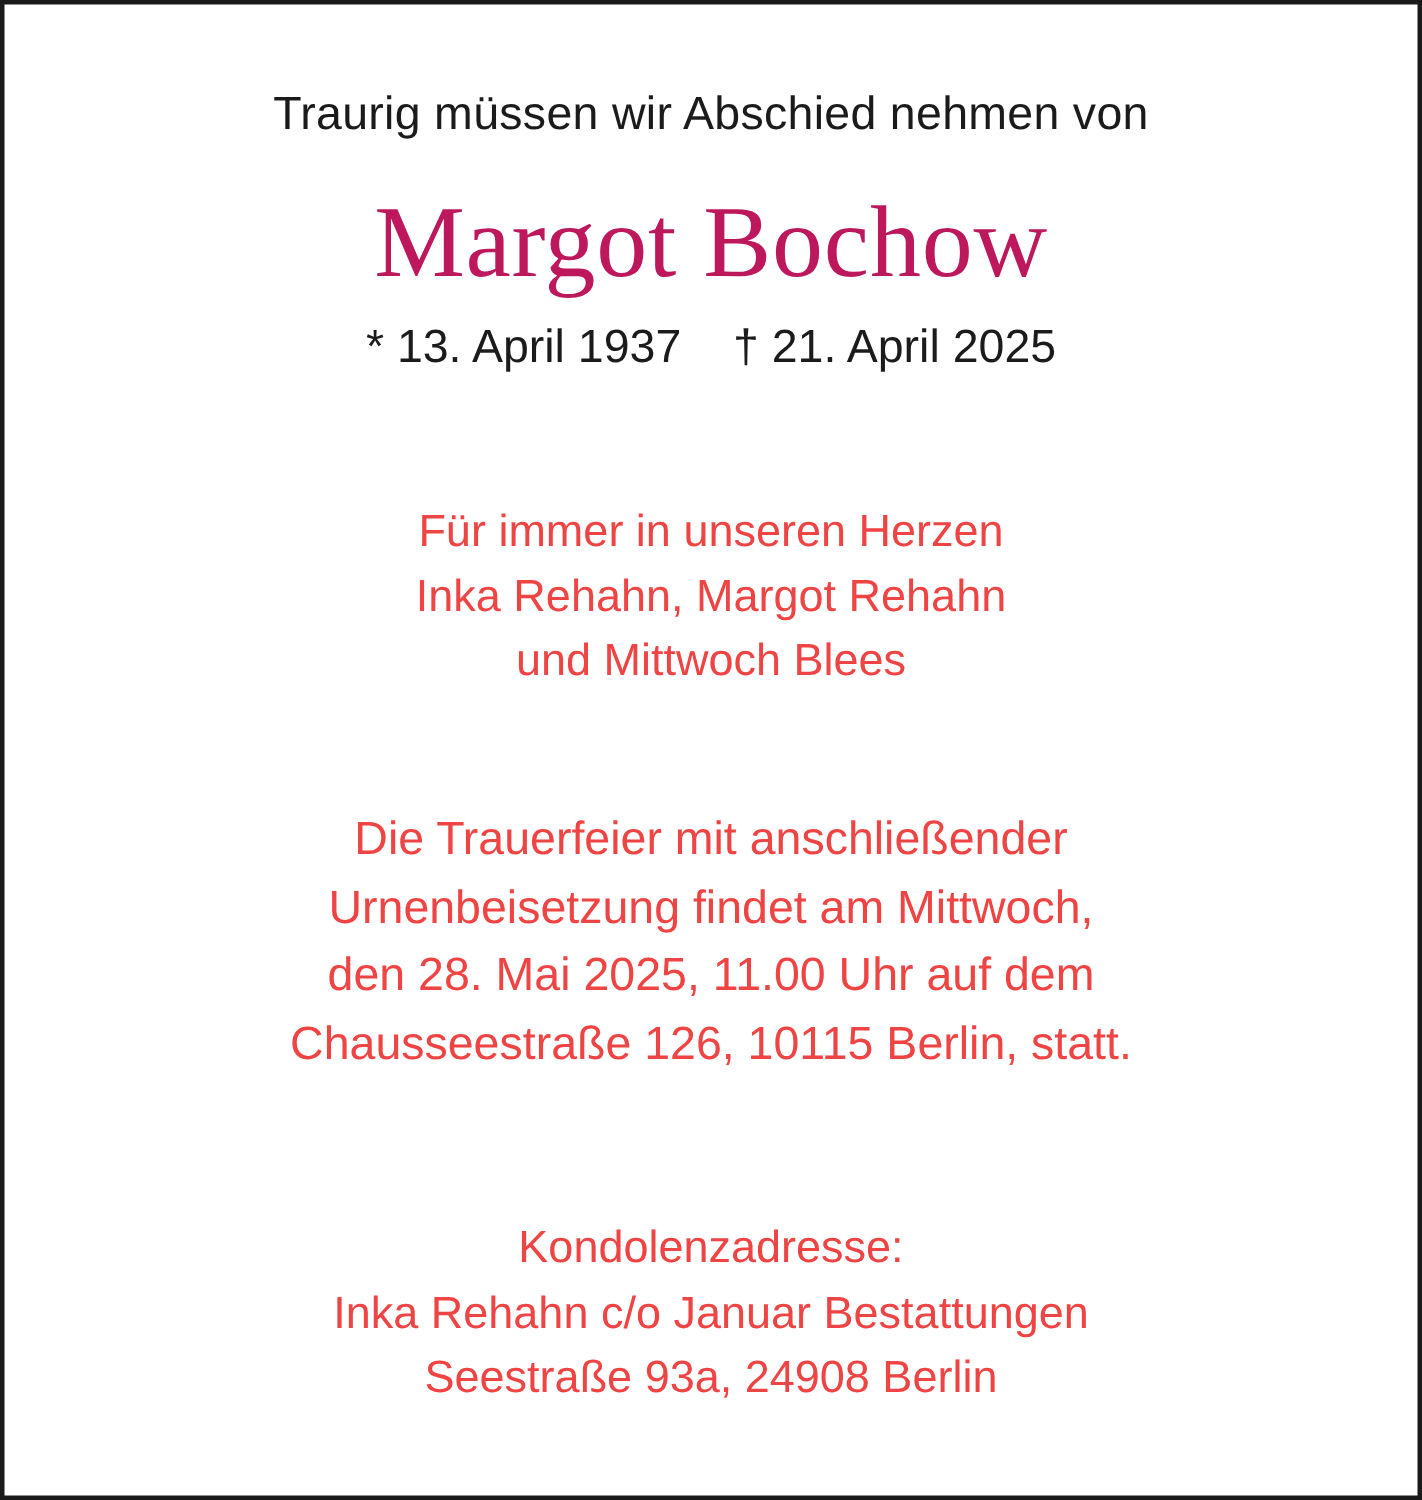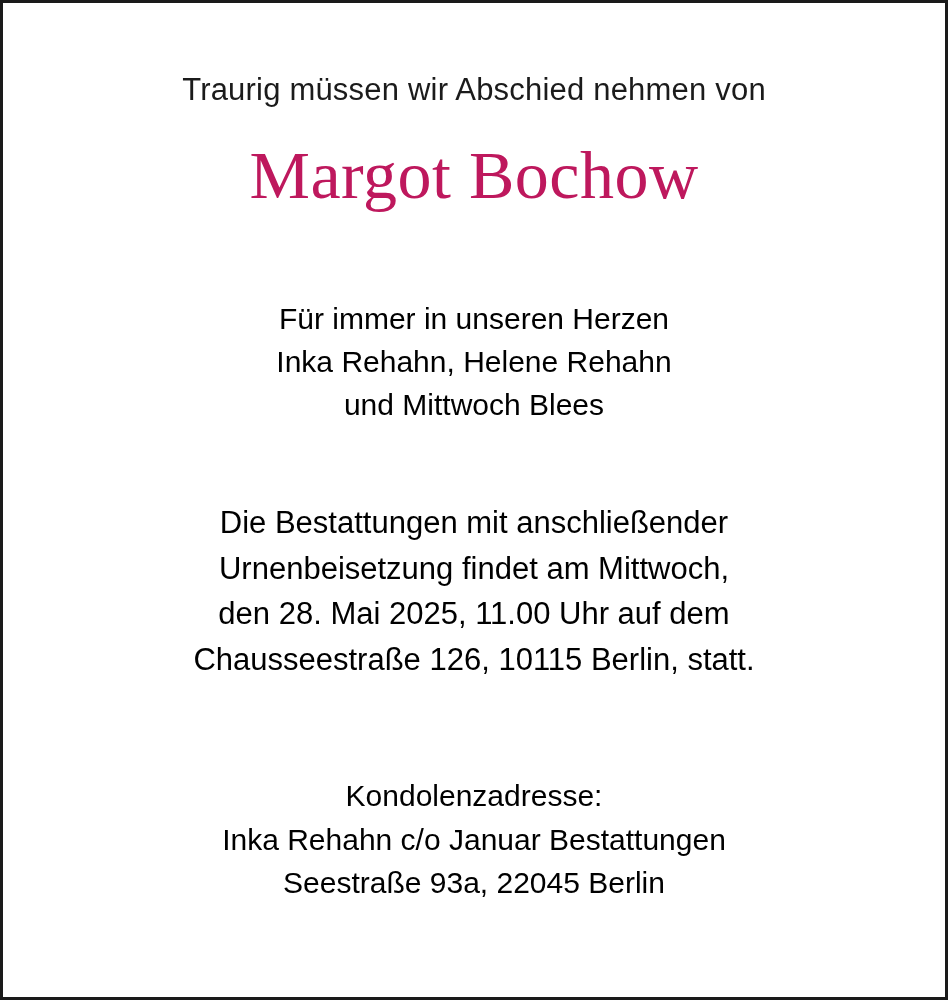--- a/index.html
+++ b/index.html
@@ -17,21 +17,21 @@
   .obituary {
     position: relative;
     width: 948px;
     height: 1000px;
     box-sizing: border-box;
     background: #ffffff;
     border: 3px solid #1a1a1a;
     display: flex;
     flex-direction: column;
     align-items: center;
-    padding: 68px 40px 30px 40px;
+    padding: 54px 40px 30px 40px;
   }
   .intro {
     font-size: 31px;
     line-height: 1.25;
     letter-spacing: 0.2px;
     text-align: center;
     color: #1b1b1b;
   }
   .name {
     font-family: "Liberation Serif", serif;
@@ -47,21 +47,21 @@
     margin-top: 14px;
     font-size: 31px;
     text-align: center;
     color: #1b1b1b;
     white-space: pre;
   }
   .block {
     text-align: center;
     font-size: 30px;
     line-height: 1.44;
-    color: #000000;
+    color: #ef4444;
   }
   .block-family {
     margin-top: 84px;
   }
   .block-ceremony {
     margin-top: 74px;
     font-size: 31px;
     line-height: 1.47;
   }
   .block-condolence {
@@ -75,33 +75,34 @@
 </style>
 </head>
 <body>
 
 <div class="obituary">
 
   <div class="intro">Traurig müssen wir Abschied nehmen von</div>
 
   <div class="name">Margot Bochow</div>
 
+  <div class="dates">* 13. April 1937    † 21. April 2025</div>
 
   <div class="block block-family">
     <span class="line">Für immer in unseren Herzen</span>
-    <span class="line">Inka Rehahn, Helene Rehahn</span>
+    <span class="line">Inka Rehahn, Margot Rehahn</span>
     <span class="line">und Mittwoch Blees</span>
   </div>
 
   <div class="block block-ceremony">
-    <span class="line">Die Bestattungen mit anschließender</span>
+    <span class="line">Die Trauerfeier mit anschließender</span>
     <span class="line">Urnenbeisetzung findet am Mittwoch,</span>
     <span class="line">den 28. Mai 2025, 11.00 Uhr auf dem</span>
     <span class="line">Chausseestraße 126, 10115 Berlin, statt.</span>
   </div>
 
   <div class="block block-condolence">
     <span class="line">Kondolenzadresse:</span>
     <span class="line">Inka Rehahn c/o Januar Bestattungen</span>
-    <span class="line">Seestraße 93a, 22045 Berlin</span>
+    <span class="line">Seestraße 93a, 24908 Berlin</span>
   </div>
 
 </div>
 
 </body></html>

